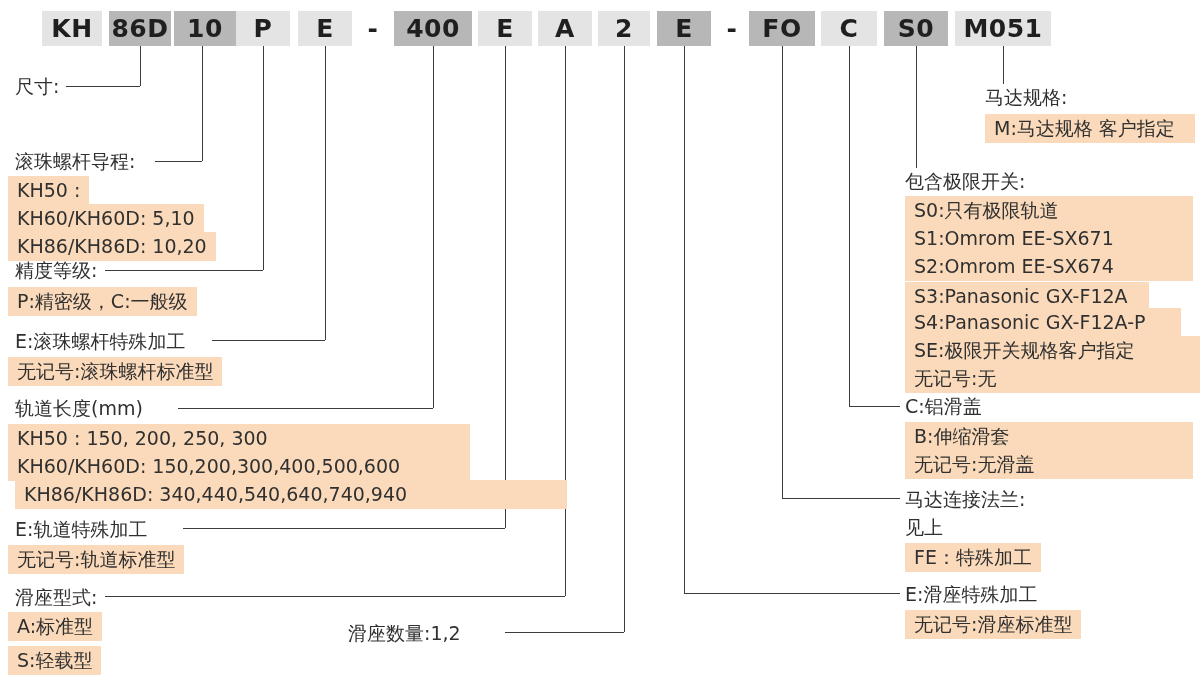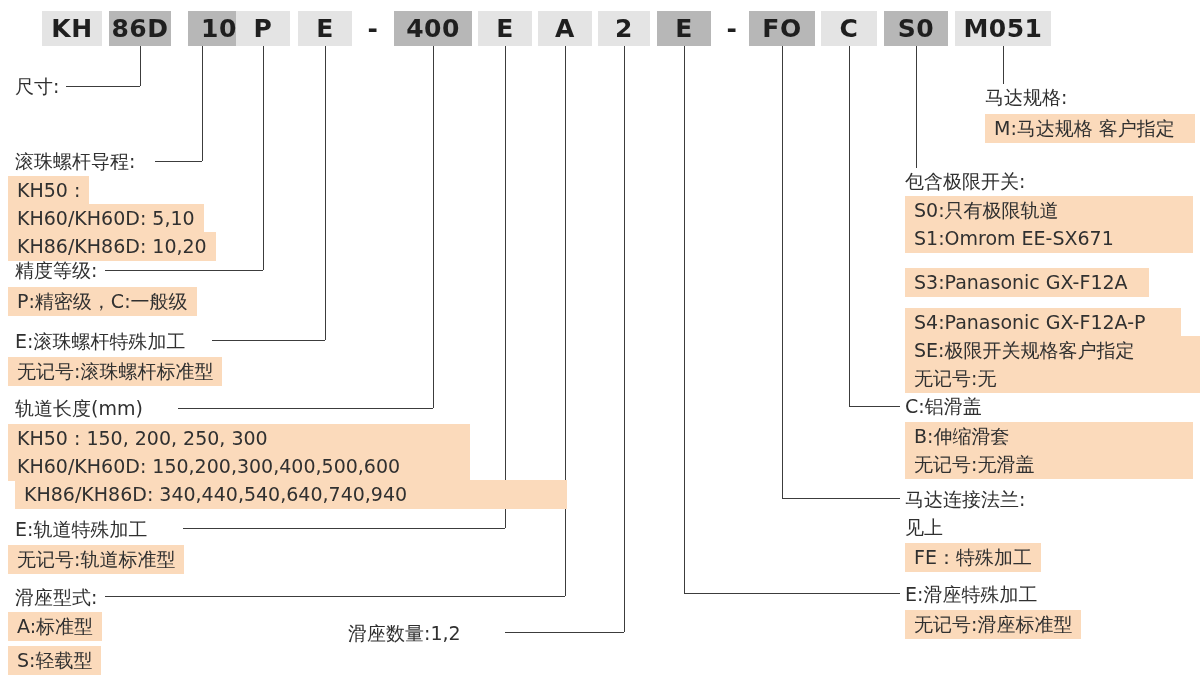--- a/index.html
+++ b/index.html
@@ -30,21 +30,21 @@
   .vline { position:absolute; width:1px; background:#3c3c3c; }
   .hline { position:absolute; height:1px; background:#3c3c3c; }
 </style>
 </head>
 <body>
 
 <div class="canvas">
 
   <div class="seg light" style="left:42px;width:60px">KH</div>
   <div class="seg dark" style="left:109px;width:62px">86D</div>
-  <div class="seg dark" style="left:188px;width:62px">10</div>
+  <div class="seg dark" style="left:174px;width:62px">10</div>
   <div class="seg light" style="left:236px;width:54px">P</div>
   <div class="seg light" style="left:298px;width:54px">E</div>
   <div class="seg none" style="left:358px;width:30px">-</div>
   <div class="seg dark" style="left:394px;width:78px">400</div>
   <div class="seg light" style="left:478px;width:54px">E</div>
   <div class="seg light" style="left:538px;width:54px">A</div>
   <div class="seg light" style="left:598px;width:52px">2</div>
   <div class="seg dark" style="left:657px;width:54px">E</div>
   <div class="seg none" style="left:717px;width:30px">-</div>
   <div class="seg dark" style="left:749px;width:66px">FO</div>
@@ -104,21 +104,22 @@
   <div class="hl" style="left:8px;top:646px">S:轻载型</div>
 
   <div class="label" style="left:348px;top:621px">滑座数量:1,2</div>
 
   <div class="label" style="left:985px;top:85px">马达规格:</div>
   <div class="hl" style="left:985px;top:114px;width:210px">M:马达规格  客户指定</div>
 
   <div class="label" style="left:905px;top:169px">包含极限开关:</div>
   <div class="hl" style="left:905px;top:196px;width:288px">S0:只有极限轨道</div>
   <div class="hl" style="left:905px;top:224px;width:288px">S1:Omrom EE-SX671</div>
-  <div class="hl" style="left:905px;top:268px;width:244px">S3:Panasonic GX-F12A</div>
+  <div class="hl" style="left:905px;top:252px;width:288px">S2:Omrom EE-SX674</div>
+  <div class="hl" style="left:905px;top:282px;width:244px">S3:Panasonic GX-F12A</div>
   <div class="hl" style="left:905px;top:308px;width:276px">S4:Panasonic GX-F12A-P</div>
   <div class="hl" style="left:905px;top:336px;width:344px">SE:极限开关规格客户指定</div>
   <div class="hl" style="left:905px;top:364px;width:308px">无记号:无</div>
 
   <div class="label" style="left:905px;top:394px">C:铝滑盖</div>
   <div class="hl" style="left:905px;top:422px;width:288px">B:伸缩滑套</div>
   <div class="hl" style="left:905px;top:450px;width:288px">无记号:无滑盖</div>
 
   <div class="label" style="left:905px;top:487px">马达连接法兰:</div>
   <div class="label" style="left:905px;top:515px">见上</div>

